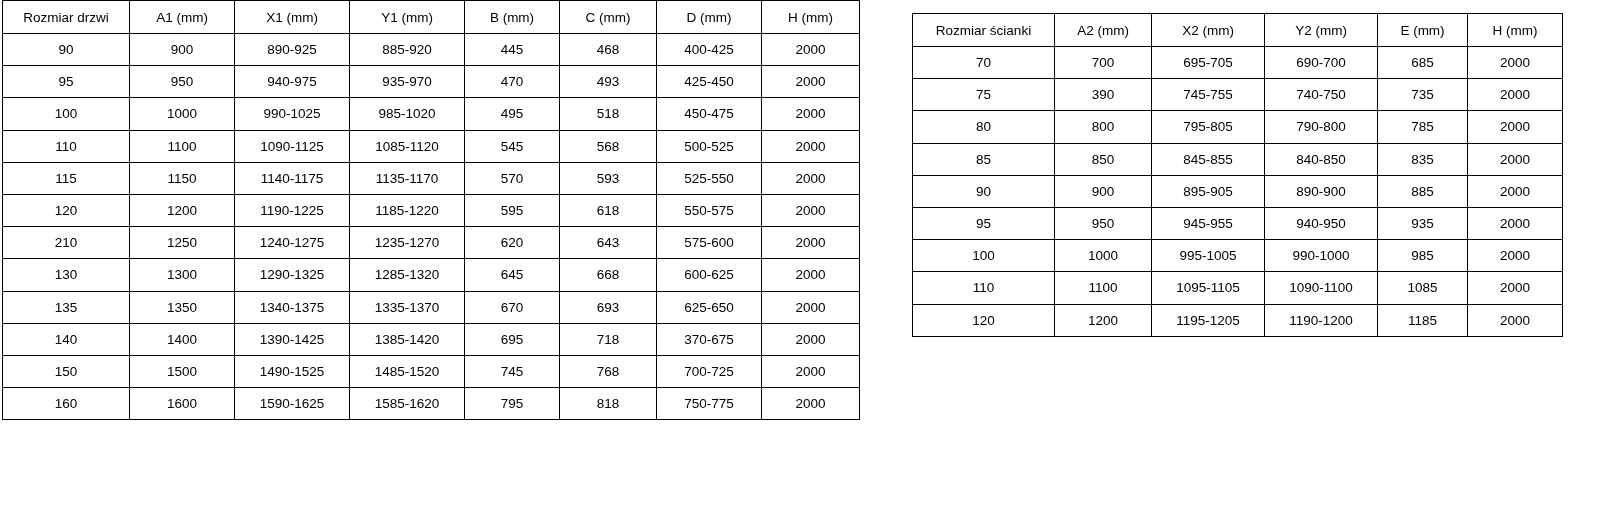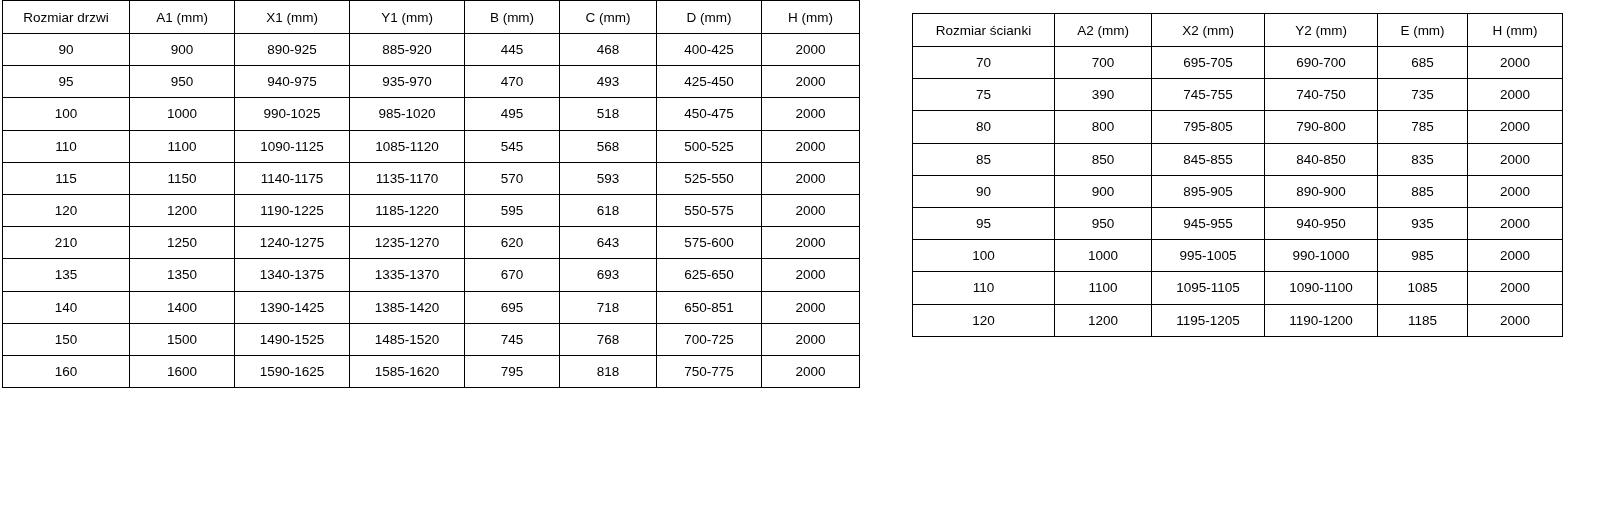--- a/index.html
+++ b/index.html
@@ -155,37 +155,47 @@
             <td>210</td>
             <td>1250</td>
             <td>1240-1275</td>
             <td>1235-1270</td>
             <td>620</td>
             <td>643</td>
             <td>575-600</td>
             <td>2000</td>
           </tr>
           <tr>
+            <td>130</td>
+            <td>1300</td>
+            <td>1290-1325</td>
+            <td>1285-1320</td>
+            <td>645</td>
+            <td>668</td>
+            <td>600-625</td>
+            <td>2000</td>
+          </tr>
+          <tr>
             <td>135</td>
             <td>1350</td>
             <td>1340-1375</td>
             <td>1335-1370</td>
             <td>670</td>
             <td>693</td>
             <td>625-650</td>
             <td>2000</td>
           </tr>
           <tr>
             <td>140</td>
             <td>1400</td>
             <td>1390-1425</td>
             <td>1385-1420</td>
             <td>695</td>
             <td>718</td>
-            <td>650-851</td>
+            <td>370-675</td>
             <td>2000</td>
           </tr>
           <tr>
             <td>150</td>
             <td>1500</td>
             <td>1490-1525</td>
             <td>1485-1520</td>
             <td>745</td>
             <td>768</td>
             <td>700-725</td>

